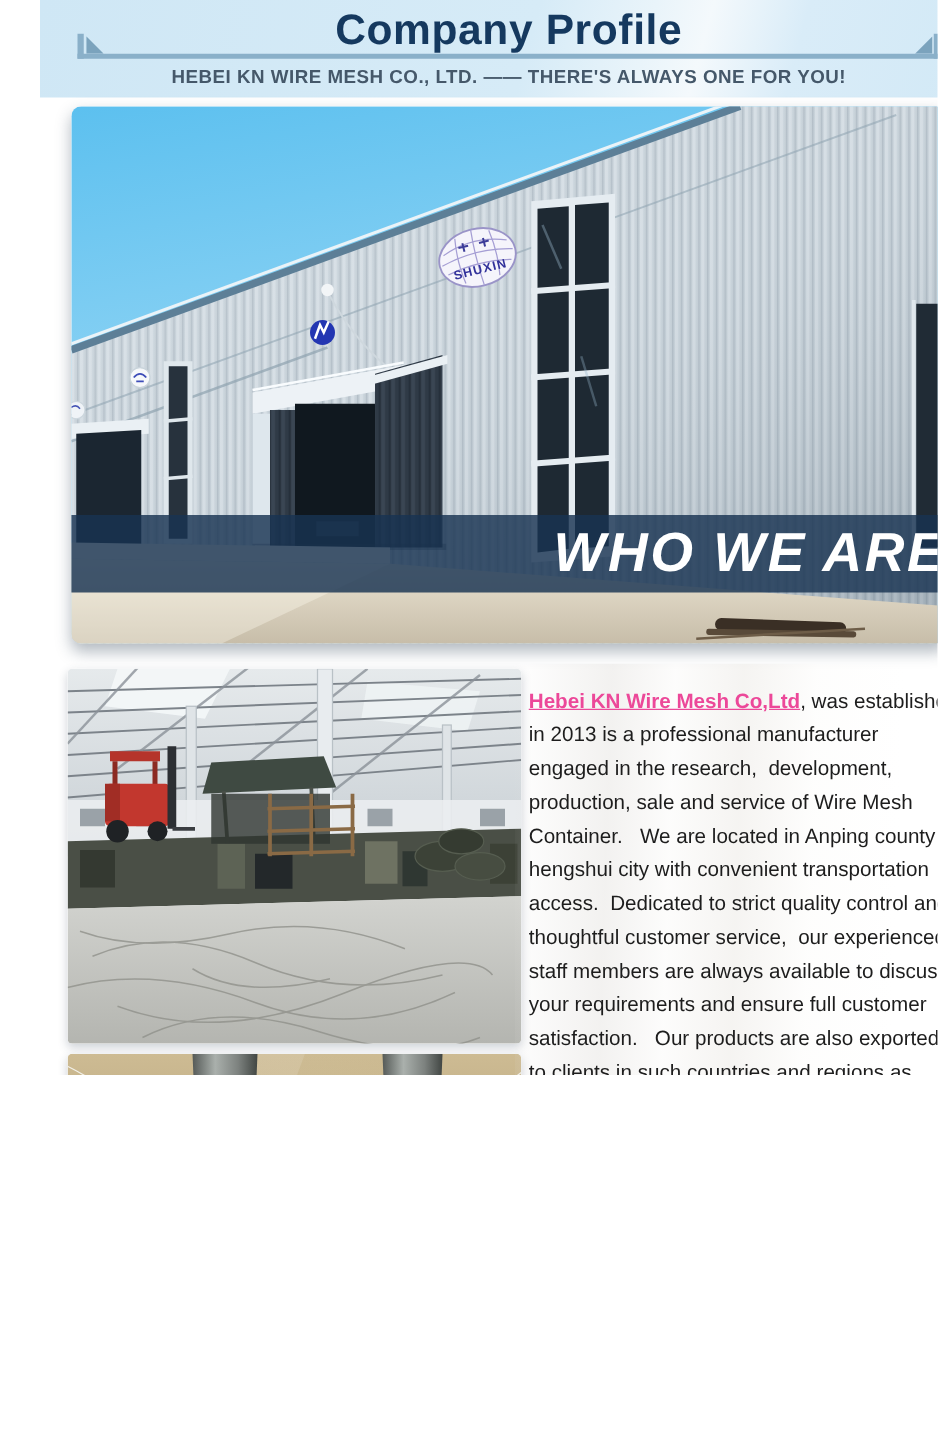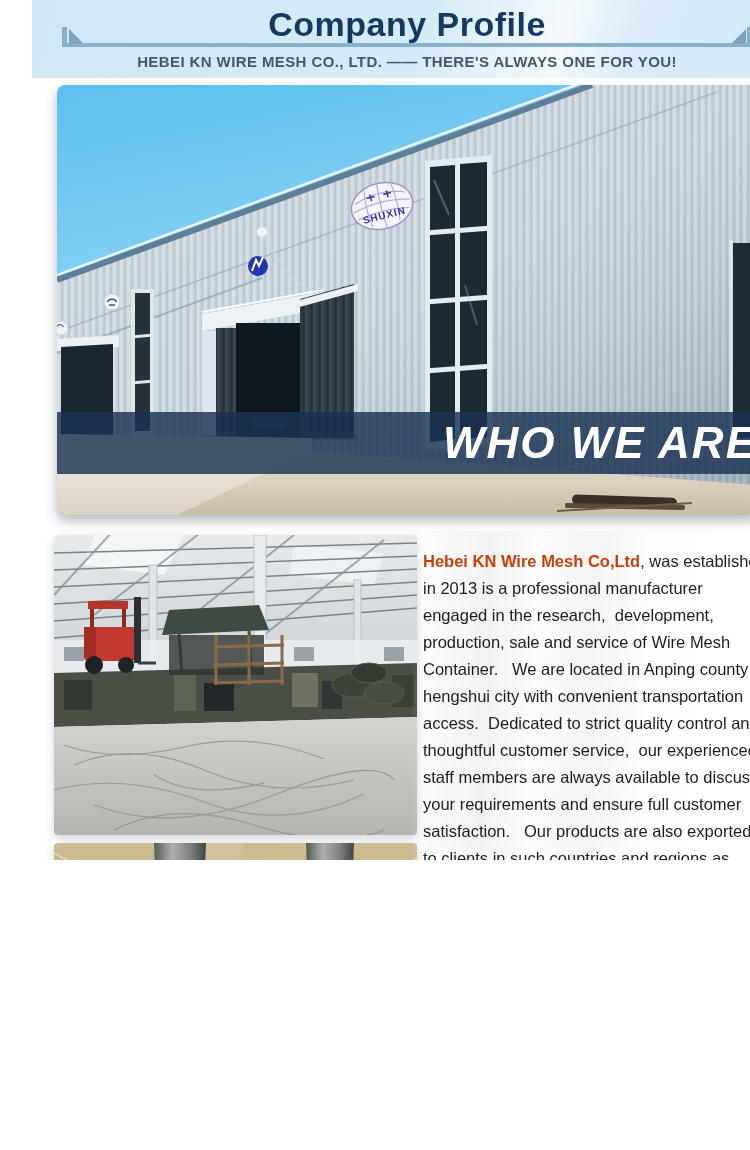--- a/index.html
+++ b/index.html
@@ -29,21 +29,21 @@
     box-shadow:0 3px 8px rgba(40,60,80,.22);}
   .photo svg{display:block;}
   .photo-workshop{top:535px;width:363px;height:300px;}
   .photo-machine{top:843px;width:363px;height:269px;}
   
   .about-bg{position:absolute;left:380px;top:531px;width:370px;height:575px;
     background:linear-gradient(92deg,rgba(255,255,255,0) 0%,rgba(230,228,225,.5) 20%,
       rgba(247,246,244,.3) 33%,rgba(233,230,225,.45) 47%,rgba(250,249,246,.25) 62%,rgba(255,255,255,0) 80%);}
   .about{position:absolute;left:391px;top:531px;width:346px;font-size:16.5px;line-height:27px;
     color:#1d1d1d;white-space:pre-wrap;}
-  .about b{font-weight:700;color:#c2410c;}
+  .about b{font-weight:700;color:#ec4899;text-decoration:underline;}
 </style>
 </head>
 <body>
 
 <div class="page">
 
   <div class="header-band"></div>
   <div class="page-title">Company Profile</div>
   <div class="rule-bar"></div>
   <div class="rule-endcap left"></div>

